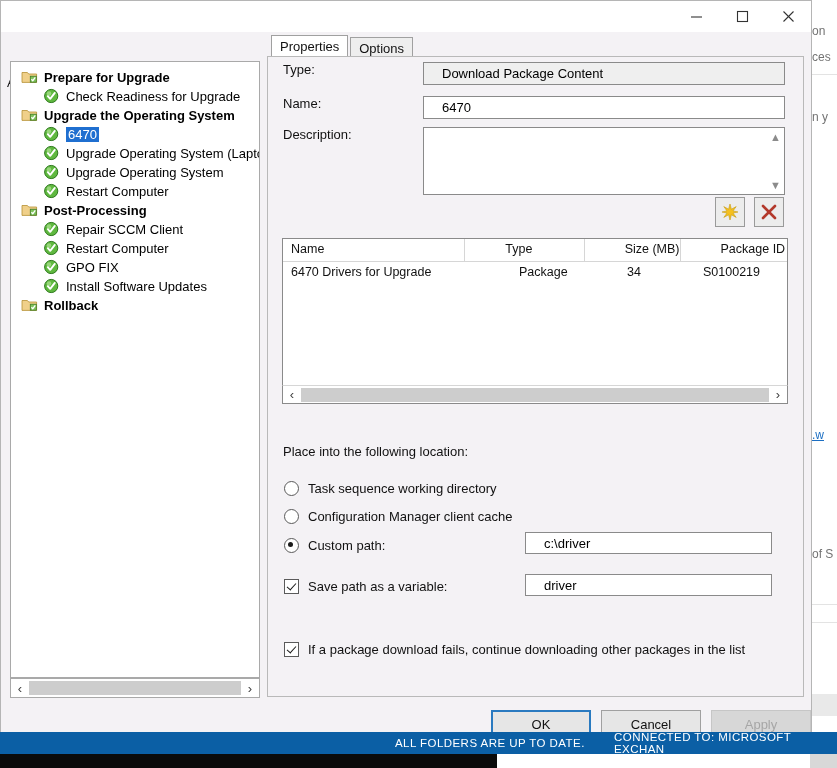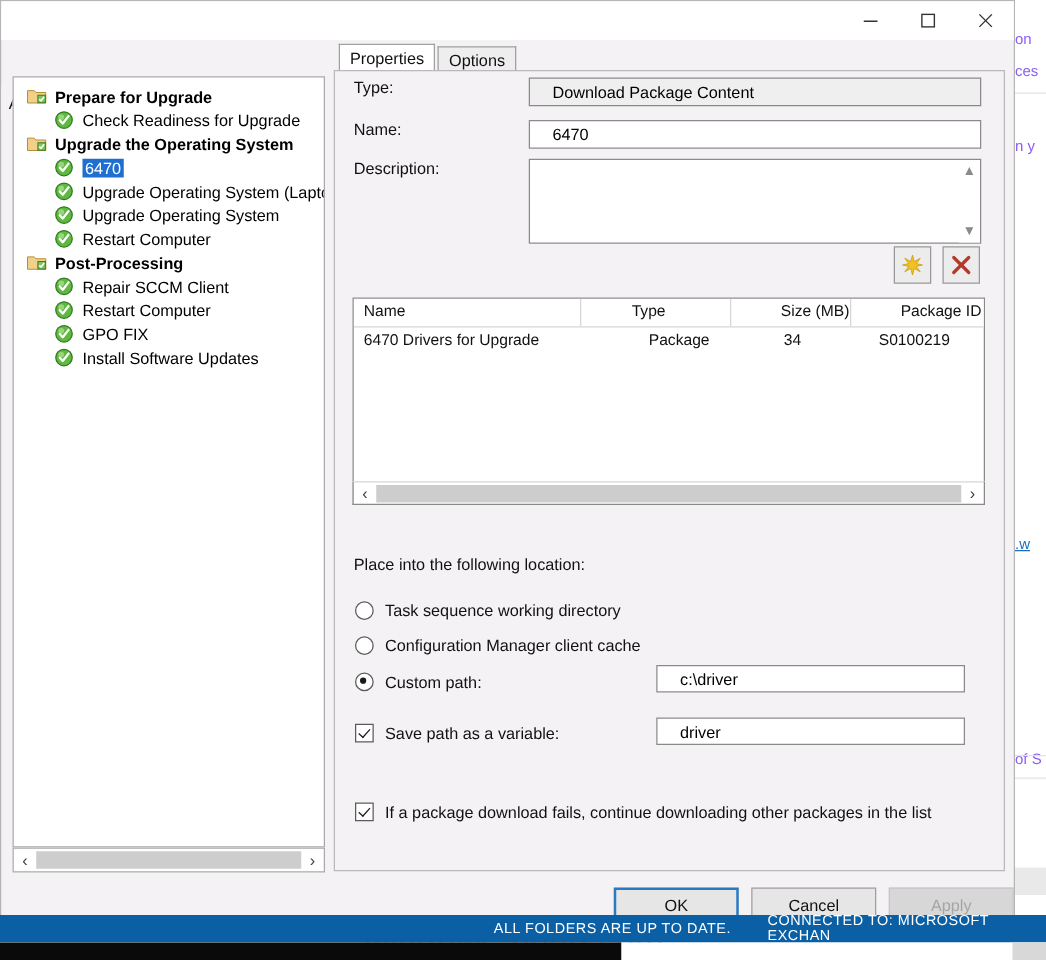--- a/index.html
+++ b/index.html
@@ -37,21 +37,21 @@
     right: 0; top: 0;
     width: 27px; height: 742px;
     background: #ffffff;
     border-left: 1px solid #dcdcdc;
     overflow: hidden;
   }
   .bg-frag {
     position: absolute;
     left: 2px;
     font-size: 12px;
-    color: #8b5cf6;
+    color: #737373;
     white-space: nowrap;
   }
   .bg-frag.link { color: #1b6ec2; text-decoration: underline; }
   .bg-rule {
     position: absolute;
     left: 0; width: 27px; height: 1px;
     background: #e3e3e3;
   }
   .bg-botblock {
     position: absolute;
@@ -442,21 +442,21 @@
 
   <div class="bg-page">
     <div class="bg-strip-left"></div>
 
     <div class="bg-right-col">
       <div class="bg-frag" style="top:24px;">on</div>
       <div class="bg-frag" style="top:50px;">ces</div>
       <div class="bg-rule" style="top:74px;"></div>
       <div class="bg-frag" style="top:110px;">n y</div>
       <div class="bg-frag link" style="top:428px;">.w</div>
-      <div class="bg-frag" style="top:600px;">of S</div>
+      <div class="bg-frag" style="top:547px;">of S</div>
       <div class="bg-rule" style="top:604px;"></div>
       <div class="bg-rule" style="top:622px;"></div>
       <div class="bg-botblock"></div>
     </div>
   </div>
 
   <div class="window">
 
     <div class="titlebar">
       <div class="win-buttons">
@@ -600,20 +600,28 @@
             <span class="tree-label">GPO FIX</span>
           </div>
           <div class="tree-row child">
             <svg class="ico" viewBox="0 0 17 16">
               <circle cx="8.2" cy="8" r="6.6" fill="#5fb83f" stroke="#2f7a1f" stroke-width="1"></circle>
               <circle cx="6" cy="5.6" r="2.3" fill="#a9e08f" opacity=".75"></circle>
               <path d="M4.8 8.2 L7.2 10.8 L11.8 4.9" stroke="#ffffff" stroke-width="1.9" fill="none" stroke-linecap="round" stroke-linejoin="round"></path>
             </svg>
             <span class="tree-label">Install Software Updates</span>
           </div>
+          <div class="tree-row group">
+            <svg class="ico" viewBox="0 0 17 16">
+              <path d="M1 3.5 L6.4 3.5 L7.7 5 L15.6 5 L15.6 13.4 L1 13.4 Z" fill="#f0d08a" stroke="#b59033" stroke-width=".8"></path>
+              <rect x="9.3" y="7.2" width="6" height="6" fill="#7fc45c" stroke="#3f7a26" stroke-width=".8"></rect>
+              <path d="M10.4 10.3 L11.8 11.7 L14.3 8.4" stroke="#ffffff" stroke-width="1.3" fill="none"></path>
+            </svg>
+            <span class="tree-label">Rollback</span>
+          </div>
         </div>
     </div>
 
     <div class="tree-hscroll">
       <div class="hs-arrow">‹</div>
       <div class="hs-track">
         <div class="hs-thumb" style="width:100%;"></div>
       </div>
       <div class="hs-arrow">›</div>
     </div>

